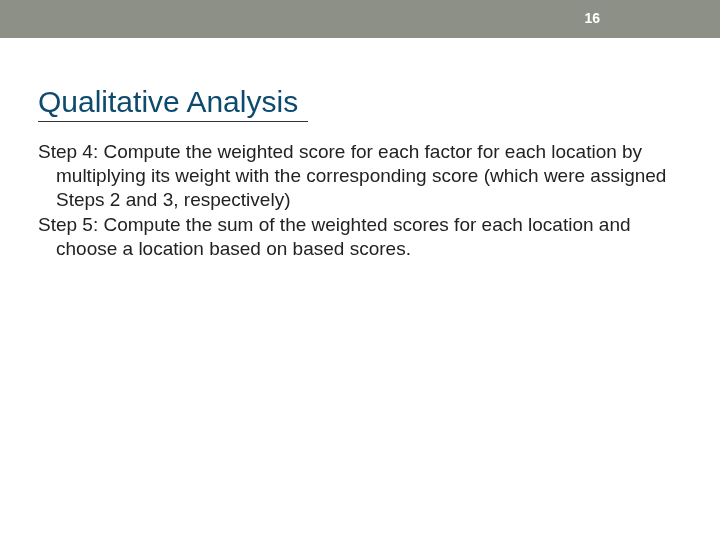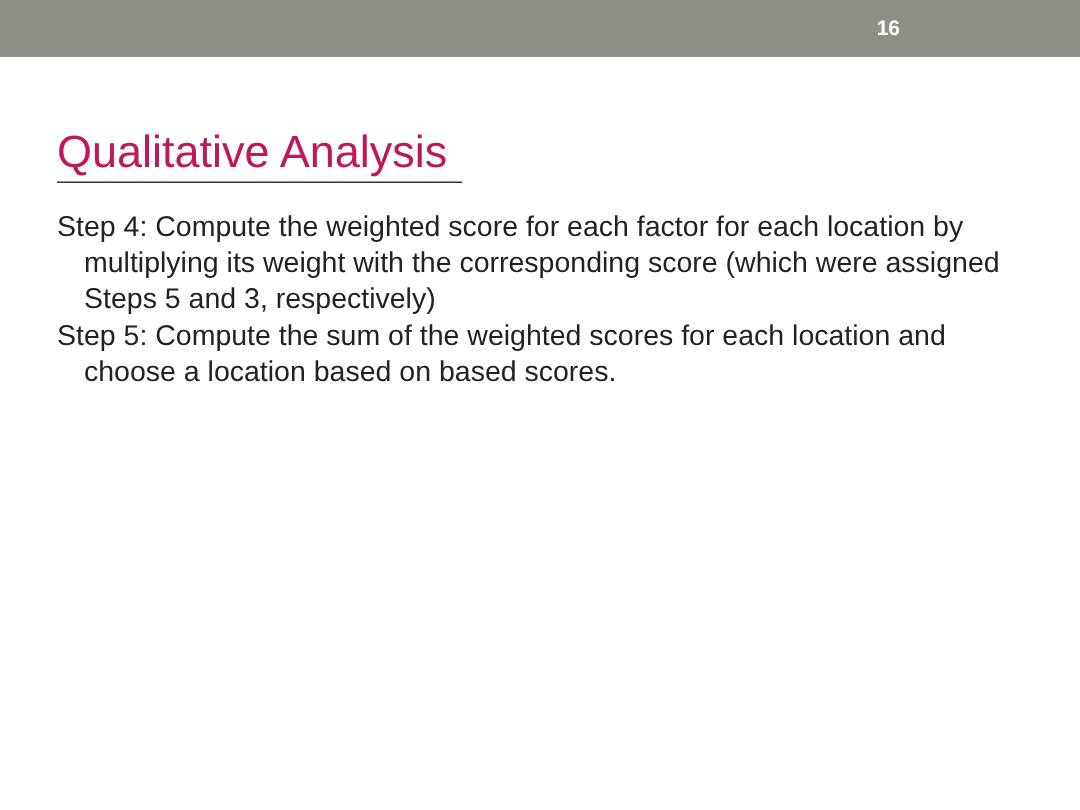--- a/index.html
+++ b/index.html
@@ -25,21 +25,21 @@
     color: #ffffff;
     font-size: 14px;
     font-weight: bold;
   }
   .title {
     position: absolute;
     top: 85px;
     left: 38px;
     font-size: 30px;
     font-weight: normal;
-    color: #be185d;
+    color: #0c4a6e;
     border-bottom: 1px solid #333;
     padding-bottom: 2px;
     padding-right: 10px;
   }
   .body-text {
     position: absolute;
     top: 140px;
     left: 38px;
     width: 640px;
     font-size: 19px;
@@ -54,16 +54,16 @@
 </style>
 </head>
 <body>
 
 <div class="slide">
   <div class="header-bar">
     <div class="page-number">16</div>
   </div>
   <div class="title">Qualitative Analysis</div>
   <div class="body-text">
-    <div class="step">Step 4: Compute the weighted score for each factor for each location by multiplying its weight with the corresponding score (which were assigned Steps 5 and 3, respectively)</div>
+    <div class="step">Step 4: Compute the weighted score for each factor for each location by multiplying its weight with the corresponding score (which were assigned Steps 2 and 3, respectively)</div>
     <div class="step">Step 5: Compute the sum of the weighted scores for each location and choose a location based on based scores.</div>
   </div>
 </div>
 
 </body></html>

